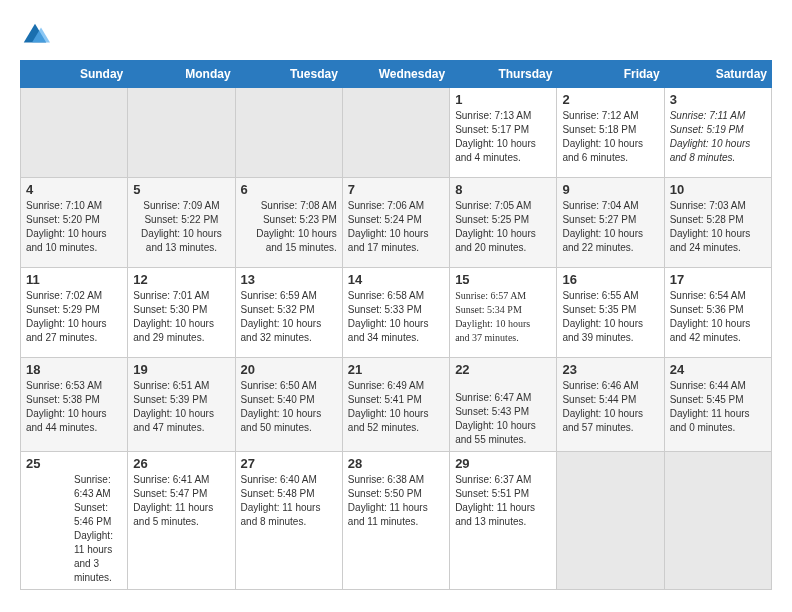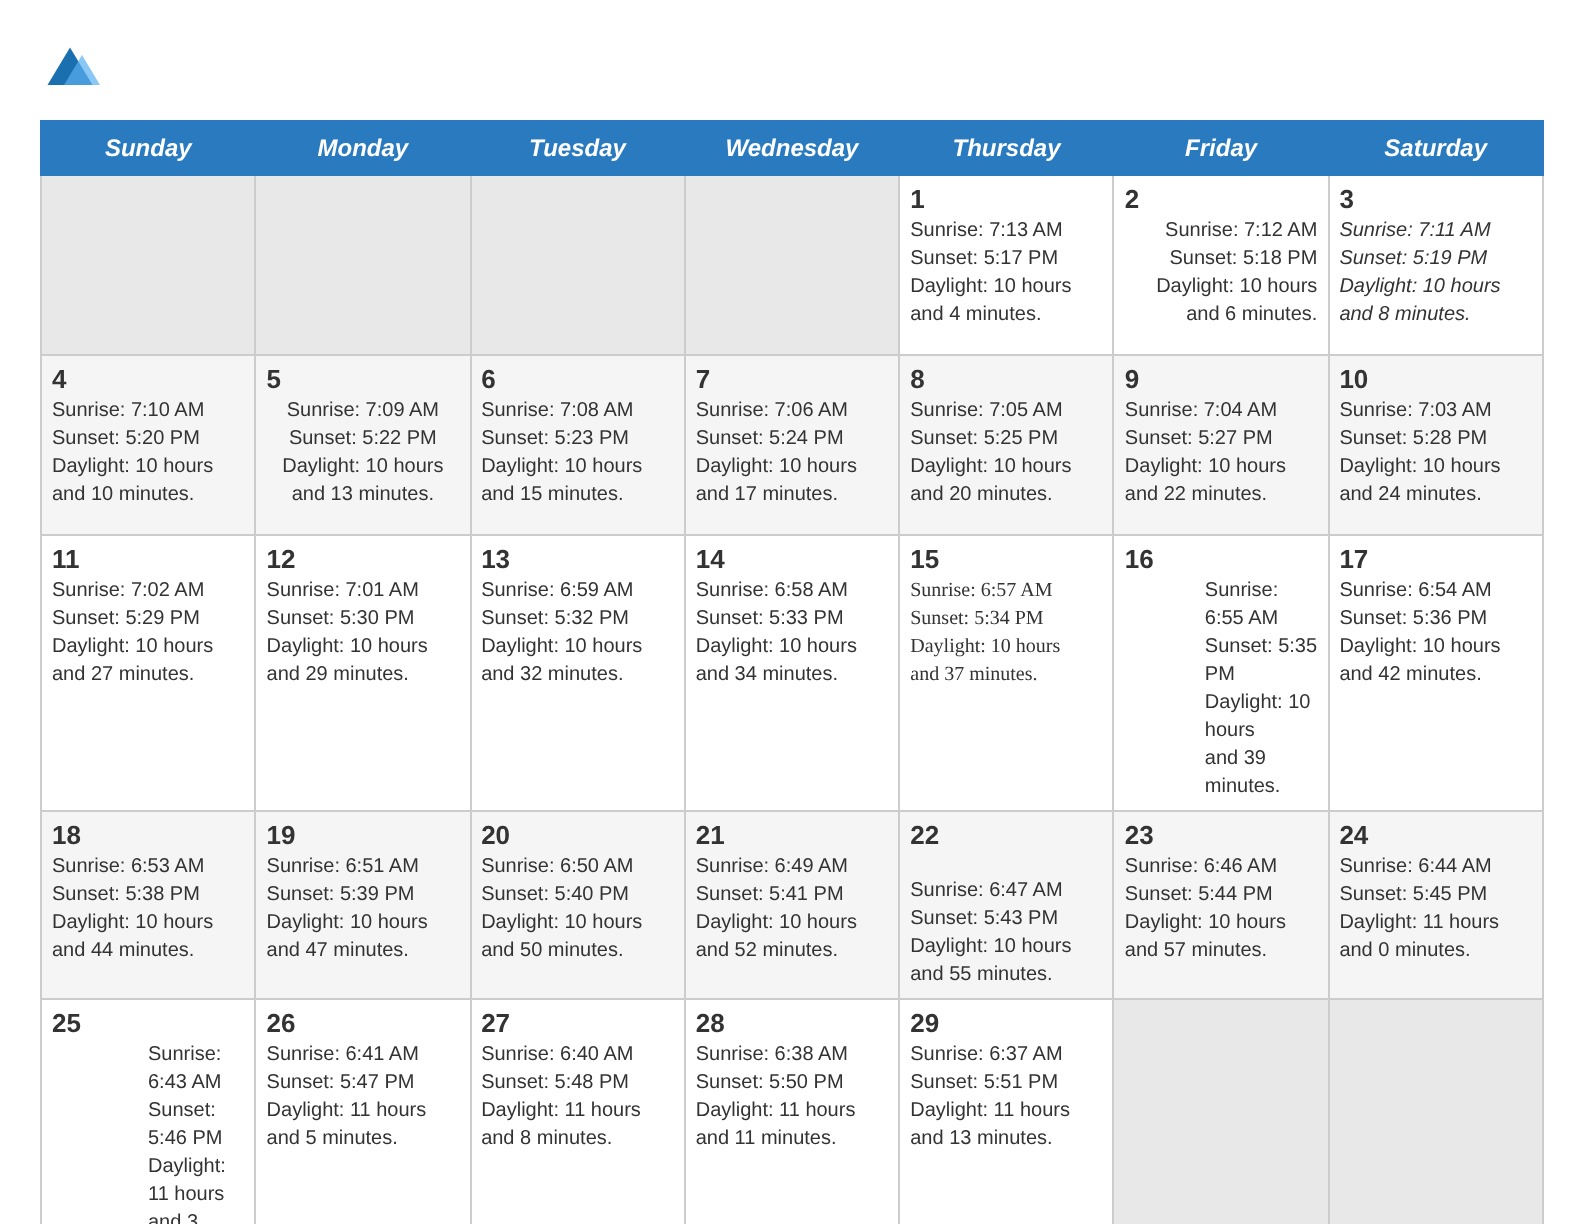--- a/index.html
+++ b/index.html
@@ -56,23 +56,22 @@
       width: 100%;
       border-collapse: collapse;
       table-layout: fixed;
     }
     thead tr th {
       background-color: #2a7abf;
       color: #fff;
       font-size: 12px;
       font-weight: bold;
       padding: 6px 4px;
-      text-align: center;
+      text-align: right;
       border: 1px solid #2a7abf;
-      font-style: italic;
     }
     tbody tr td {
       border: 1px solid #ccc;
       vertical-align: top;
       padding: 4px 5px;
       font-size: 10.5px;
       color: #333;
       height: 90px;
     }
     tbody tr:nth-child(even) td {
@@ -137,21 +136,21 @@
         <td class="empty-cell"></td>
         <td>
           <span class="day-number">1</span>
           <div class="day-info" style="white-space: pre-line;">Sunrise: 7:13 AM
 Sunset: 5:17 PM
 Daylight: 10 hours
 and 4 minutes.</div>
         </td>
         <td>
           <span class="day-number">2</span>
-          <div class="day-info" style="white-space: pre-line; text-align: right;">Sunrise: 7:12 AM
+          <div class="day-info" style="white-space: pre-line;">Sunrise: 7:12 AM
 Sunset: 5:18 PM
 Daylight: 10 hours
 and 6 minutes.</div>
         </td>
         <td>
           <span class="day-number">3</span>
           <div class="day-info" style="white-space: pre-line; font-style: italic;">Sunrise: 7:11 AM
 Sunset: 5:19 PM
 Daylight: 10 hours
 and 8 minutes.</div>
@@ -167,21 +166,21 @@
         </td>
         <td>
           <span class="day-number">5</span>
           <div class="day-info" style="white-space: pre-line; text-align: center;">Sunrise: 7:09 AM
 Sunset: 5:22 PM
 Daylight: 10 hours
 and 13 minutes.</div>
         </td>
         <td>
           <span class="day-number">6</span>
-          <div class="day-info" style="white-space: pre-line;">Sunrise: 7:08 AM
+          <div class="day-info" style="white-space: pre-line; text-align: right;">Sunrise: 7:08 AM
 Sunset: 5:23 PM
 Daylight: 10 hours
 and 15 minutes.</div>
         </td>
         <td>
           <span class="day-number">7</span>
           <div class="day-info" style="white-space: pre-line;">Sunrise: 7:06 AM
 Sunset: 5:24 PM
 Daylight: 10 hours
 and 17 minutes.</div>
@@ -239,21 +238,21 @@
         </td>
         <td>
           <span class="day-number">15</span>
           <div class="day-info" style="white-space: pre-line; font-family: Liberation Serif, serif;">Sunrise: 6:57 AM
 Sunset: 5:34 PM
 Daylight: 10 hours
 and 37 minutes.</div>
         </td>
         <td>
           <span class="day-number">16</span>
-          <div class="day-info" style="white-space: pre-line; margin-left: 40px;">Sunrise: 6:55 AM
+          <div class="day-info" style="white-space: pre-line;">Sunrise: 6:55 AM
 Sunset: 5:35 PM
 Daylight: 10 hours
 and 39 minutes.</div>
         </td>
         <td>
           <span class="day-number">17</span>
           <div class="day-info" style="white-space: pre-line;">Sunrise: 6:54 AM
 Sunset: 5:36 PM
 Daylight: 10 hours
 and 42 minutes.</div>

